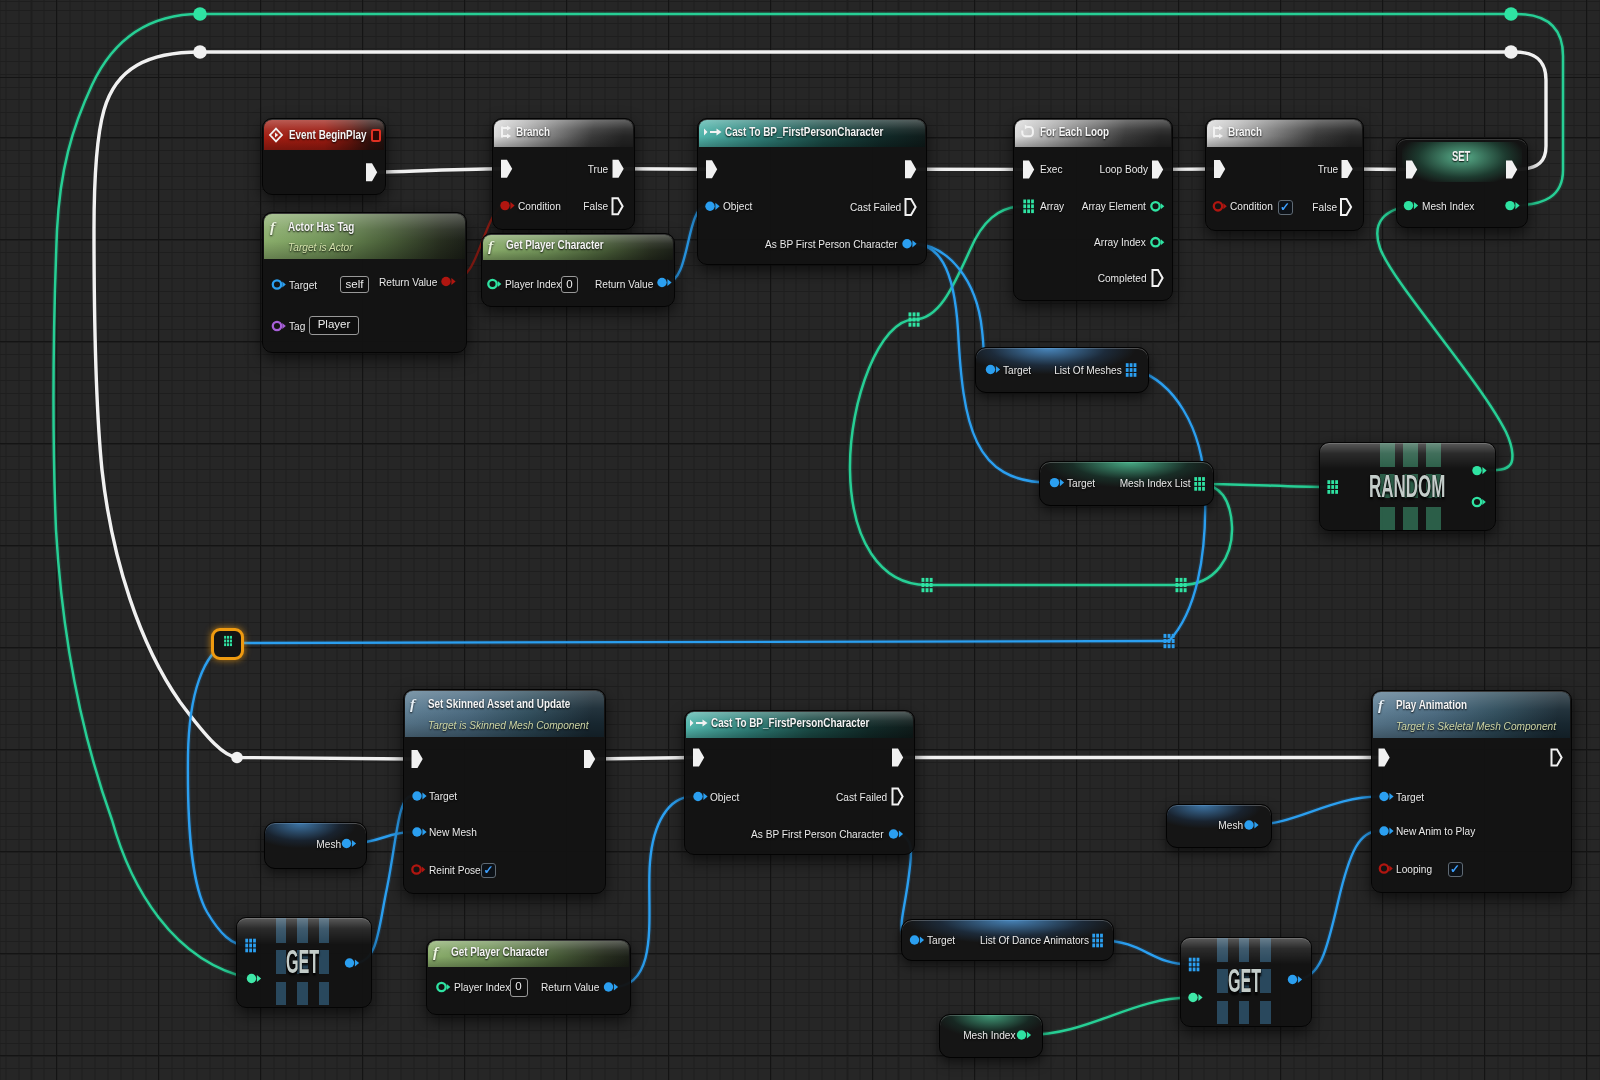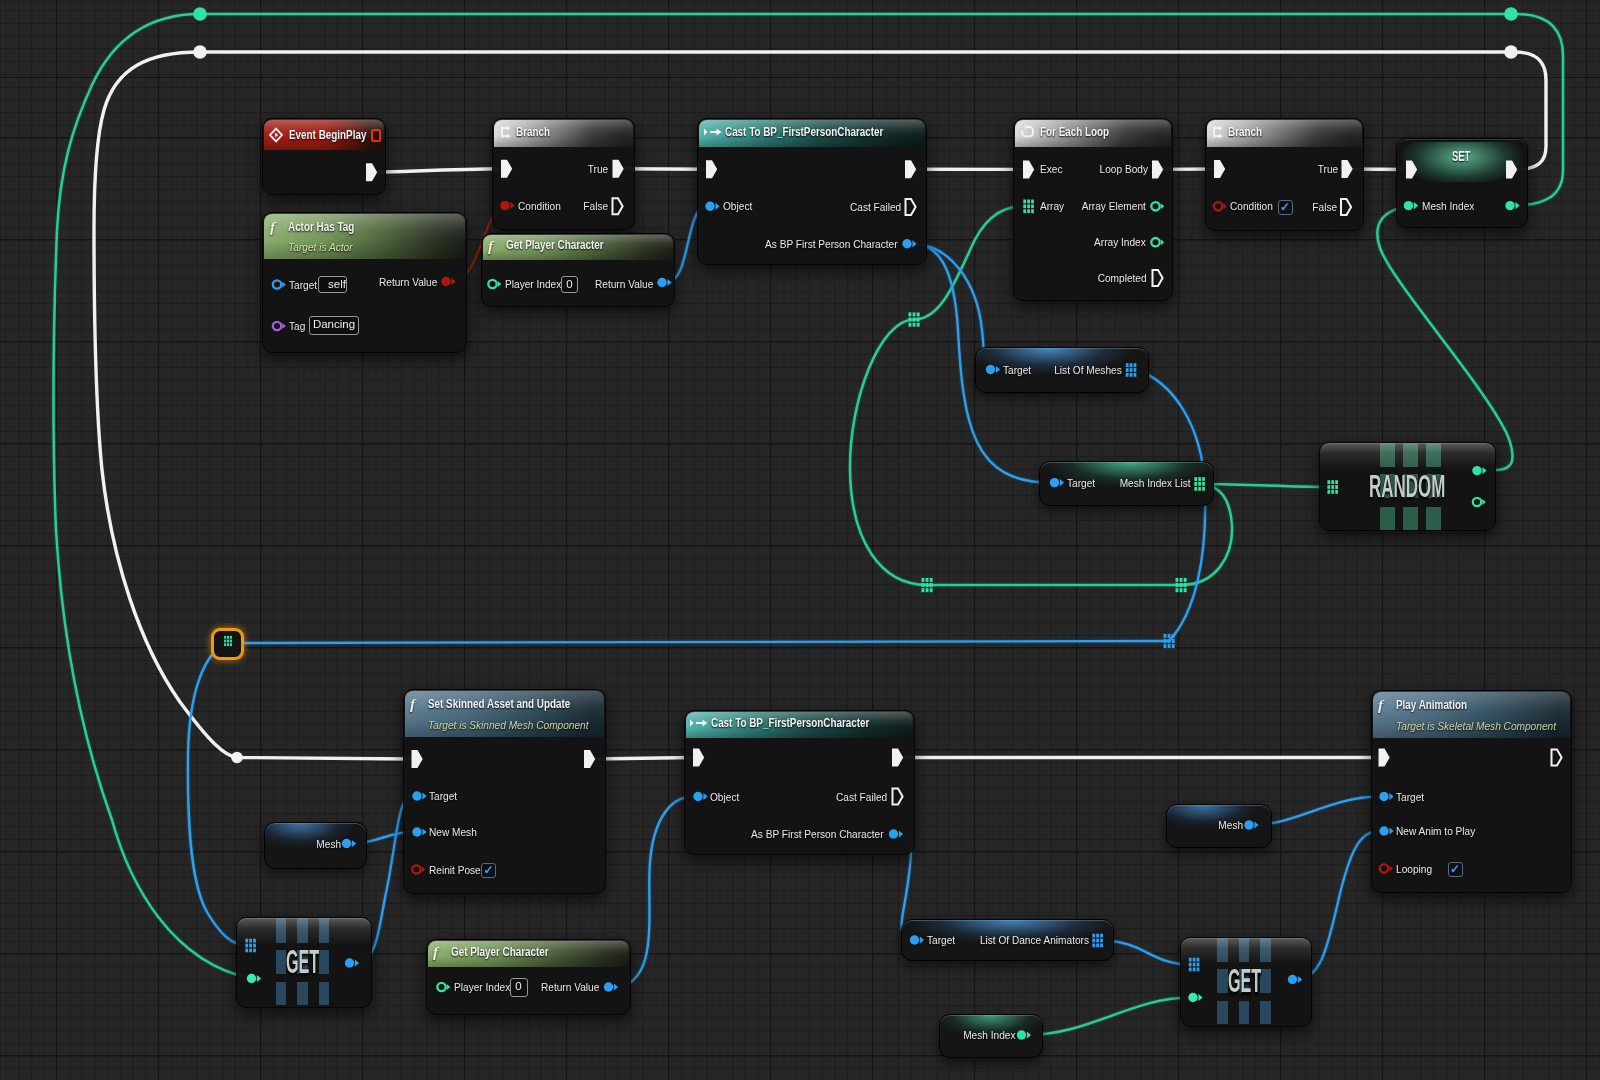--- a/index.html
+++ b/index.html
@@ -103,24 +103,24 @@
     <div class="hdr" style="height:45px;background:linear-gradient(90deg,#8aad6b 0%,#729459 30%,#4b613a 60%,#272e1f 88%,#1c2018 100%);">
       <div class="g" style="background:linear-gradient(180deg,rgba(255,255,255,.28) 0%,rgba(255,255,255,.08) 34%,rgba(0,0,0,0) 60%,rgba(0,0,0,.26) 100%);"></div>
     </div>
   </div>
 <div style="position:absolute;left:270px;top:219px;z-index:4;width:18px;height:16px;">
     <span style="position:absolute;font-family:'Liberation Serif',serif;font-style:italic;font-weight:bold;font-size:15.5px;line-height:16px;color:#eef6e2;transform:translateZ(0);text-shadow:0 1px 2px rgba(0,0,0,.8);">f</span>
   </div>
 <span class="t tt" style="left:288px;top:219px;">Actor Has Tag</span>
 <span class="t ts" style="left:288px;top:239px;color:#d4e3ab;">Target is Actor</span>
 <span class="t t" style="left:289px;top:276.5px;">Target</span>
-<div class="vb" style="left:318px;top:275.5px;width:27px;height:15px;text-align:right;">self</div>
+<div class="vb" style="left:340px;top:275.5px;width:27px;height:15px;">self</div>
 <span class="t t tr" style="right:1163px;top:273.5px;">Return Value</span>
 <span class="t t" style="left:289px;top:318px;">Tag</span>
-<div class="vb" style="left:309px;top:316px;width:48px;height:17px;">Dancing</div>
+<div class="vb" style="left:309px;top:316px;width:48px;height:17px;">Player</div>
 <div class="node" style="left:492px;top:117.5px;width:140.5px;height:110px;">
     <div class="hdr" style="height:27px;background:linear-gradient(100deg,#dedede 0%,#b5b5b5 20%,#777 45%,#3a3a3a 70%,#242424 92%);">
       <div class="g" style="background:linear-gradient(180deg,rgba(255,255,255,.28) 0%,rgba(255,255,255,.08) 34%,rgba(0,0,0,0) 60%,rgba(0,0,0,.26) 100%);"></div>
     </div>
   </div>
 <div style="position:absolute;left:499px;top:124px;z-index:4;width:18px;height:16px;">
     <svg width="15" height="16" viewBox="0 0 15 16" style="position:absolute;">
       <g stroke="#f2f2f2" stroke-width="2" fill="none">
         <path d="M3,2.5 V13.5"></path>
         <path d="M3,4 H8"></path>

